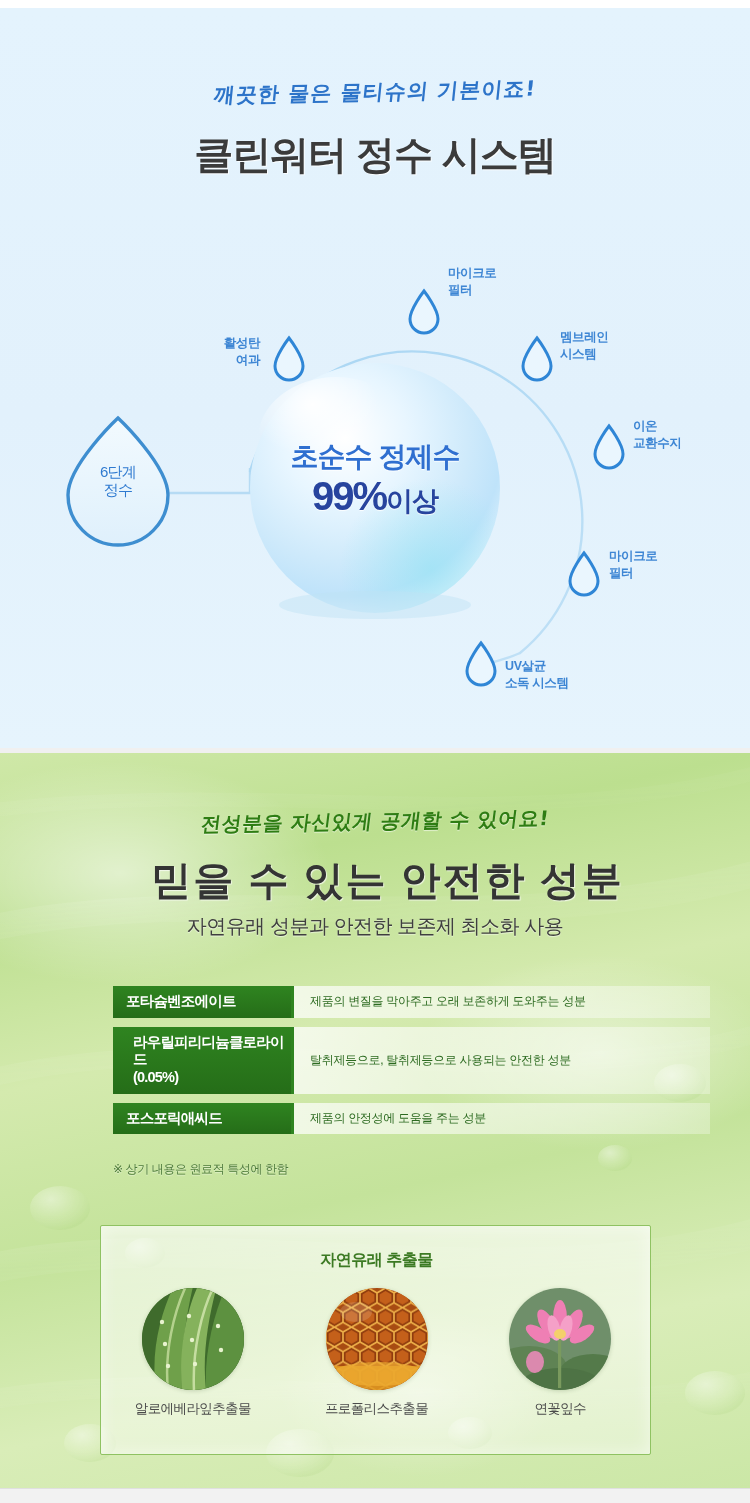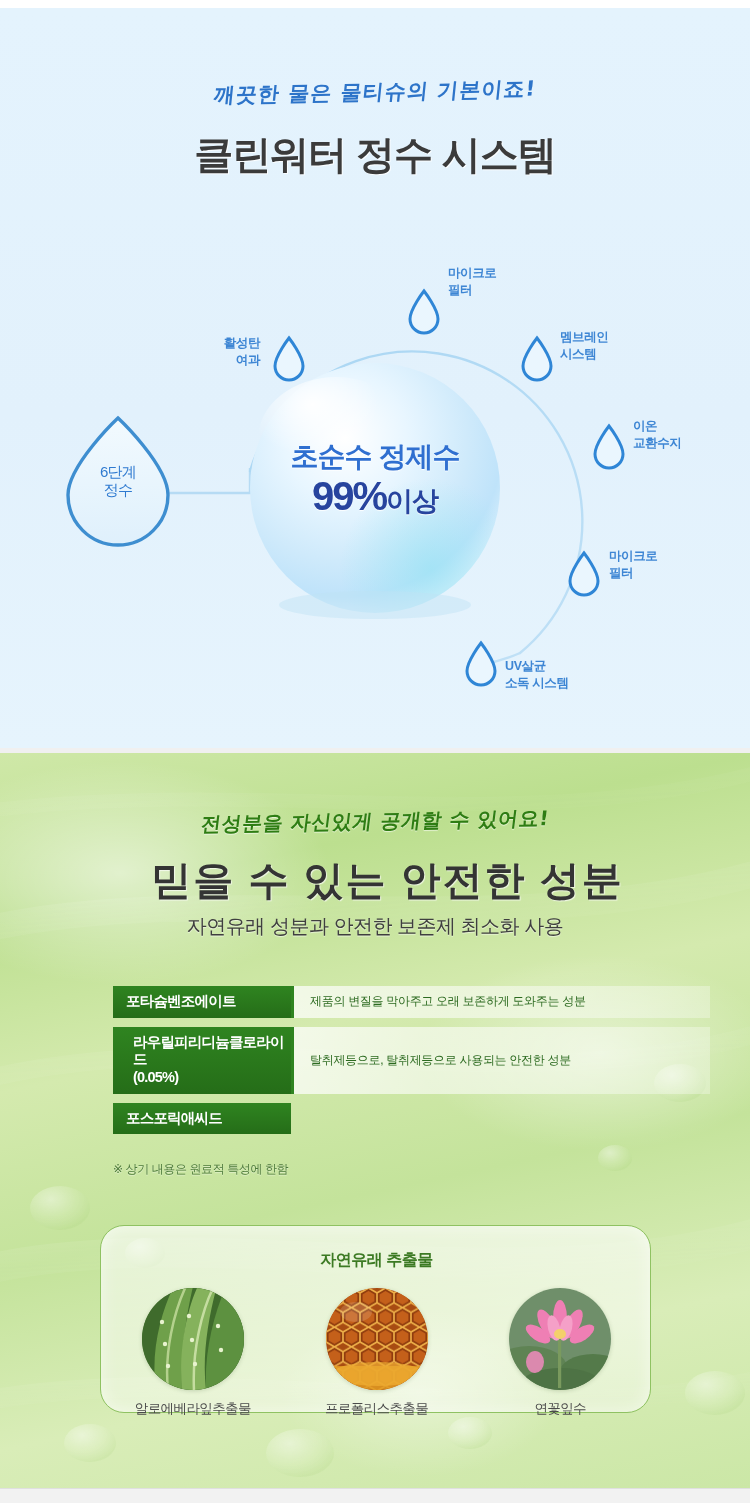--- a/index.html
+++ b/index.html
@@ -112,22 +112,22 @@
     display:flex; align-items:center; padding-left:16px;
   }
   .ing-note{
     position:absolute; left:113px; top:408px;
     font-size:12px; color:#4d7a3a; letter-spacing:-.4px;
     text-shadow:0 1px 1px rgba(255,255,255,.5);
   }
 
   
   #extract-card{
-    position:absolute; left:100px; top:472px; width:551px; height:188px;
-    border:1px solid #8fc262; border-radius:24px;
+    position:absolute; left:100px; top:472px; width:551px; height:230px;
+    border:1px solid #8fc262; border-radius:2px;
     background:linear-gradient(180deg, rgba(255,255,255,.62), rgba(255,255,255,.40));
     box-shadow:inset 0 0 18px rgba(255,255,255,.55);
   }
   #extract-card .card-title{
     position:absolute; left:0; top:24px; width:551px; text-align:center;
     font-size:16px; font-weight:700; color:#3c7a23; letter-spacing:-.5px;
   }
   .ex-items{ position:absolute; left:0; top:62px; width:551px; display:flex; }
   .ex-item{ flex:1; text-align:center; }
   .ex-circle{
@@ -290,20 +290,21 @@
     </div>
 
     <div class="ing-row">
       <div class="ing-name" style="white-space:pre-line;padding-left:20px;">라우릴피리디늄클로라이드
 (0.05%)</div>
       <div class="ing-desc">탈취제등으로, 탈취제등으로 사용되는 안전한 성분</div>
     </div>
 
     <div class="ing-row">
       <div class="ing-name">포스포릭애씨드</div>
+      <div class="ing-desc">제품의 안정성에 도움을 주는 성분</div>
     </div>
 
   </div>
 
   <div class="ing-note">※ 상기 내용은 원료적 특성에 한함</div>
 
   <div id="extract-card">
     <div class="card-title">자연유래 추출물</div>
 
     <div class="ex-items">

